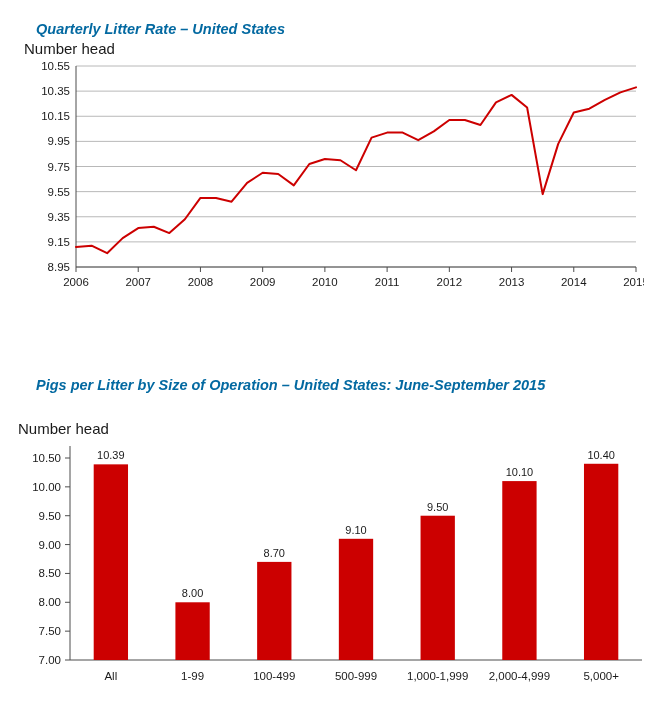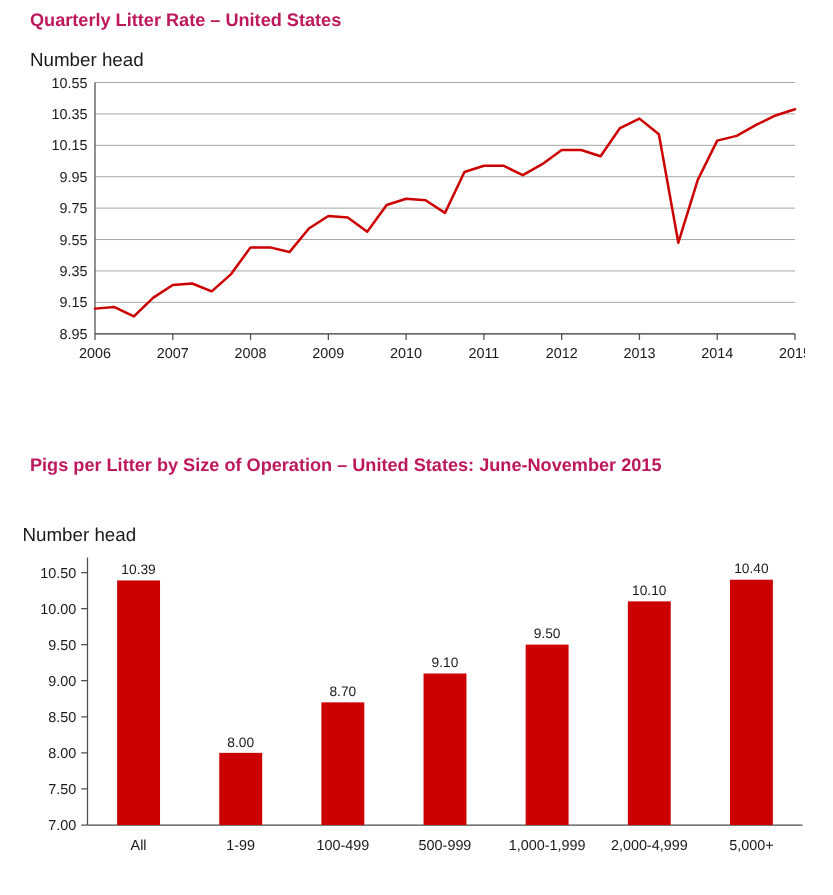--- a/index.html
+++ b/index.html
@@ -14,23 +14,24 @@
     color: #000000;
     position: relative;
     overflow: hidden;
   }
   .chart-block {
     position: relative;
   }
   .chart-title {
     font-size: 14.5px;
     font-weight: bold;
-    color: #be185d;
+    color: #0369a1;
     line-height: 1.35;
-    margin: 0;
+    margin: 12px;
+    font-style: italic;
   }
   #line-chart-block {
     position: absolute;
     left: 0;
     top: 0;
     width: 666px;
     height: 330px;
   }
   #line-title {
     position: absolute;
@@ -156,21 +157,21 @@
         <line x1="549.7777777777778" y1="207" x2="549.7777777777778" y2="212" class="axisline"></line>
         <text x="549.7777777777778" y="226" text-anchor="middle" class="tick-text">2014</text>
         <line x1="612" y1="207" x2="612" y2="212" class="axisline"></line>
         <text x="612" y="226" text-anchor="middle" class="tick-text">2015</text>
         <path d="M52.00 186.90 L67.56 185.64 L83.11 193.18 L98.67 178.11 L114.22 168.06 L129.78 166.80 L145.33 173.08 L160.89 159.26 L176.44 137.91 L192.00 137.91 L207.56 141.67 L223.11 122.83 L238.67 112.78 L254.22 114.04 L269.78 125.34 L285.33 103.99 L300.89 98.96 L316.44 100.22 L332.00 110.27 L347.56 77.61 L363.11 72.58 L378.67 72.58 L394.22 80.12 L409.78 71.33 L425.33 60.02 L440.89 60.02 L456.44 65.04 L472.00 42.43 L487.56 34.89 L503.11 47.46 L518.67 134.14 L534.22 83.89 L549.78 52.48 L565.33 48.71 L580.89 39.92 L596.44 32.38 L612.00 27.36" class="series-line"></path>
       </svg>
   </div>
 </div>
 
 <div id="bar-chart-block" class="chart-block">
-  <div id="bar-title" class="chart-title">Pigs per Litter by Size of Operation – United States: June-November 2015</div>
+  <div id="bar-title" class="chart-title">Pigs per Litter by Size of Operation – United States: June-September 2015</div>
   <div id="bar-axis-label" class="axis-label">Number head</div>
   <div id="bar-plot-wrap">
     <svg id="bar-svg" width="630" height="250" viewBox="0 0 630 250">
         <line x1="47" y1="220" x2="52" y2="220" class="axisline"></line>
         <text x="43" y="224" text-anchor="end" class="tick-text">7.00</text>
         <line x1="47" y1="191.14285714285714" x2="52" y2="191.14285714285714" class="axisline"></line>
         <text x="43" y="195.14285714285714" text-anchor="end" class="tick-text">7.50</text>
         <line x1="47" y1="162.28571428571428" x2="52" y2="162.28571428571428" class="axisline"></line>
         <text x="43" y="166.28571428571428" text-anchor="end" class="tick-text">8.00</text>
         <line x1="47" y1="133.42857142857144" x2="52" y2="133.42857142857144" class="axisline"></line>

